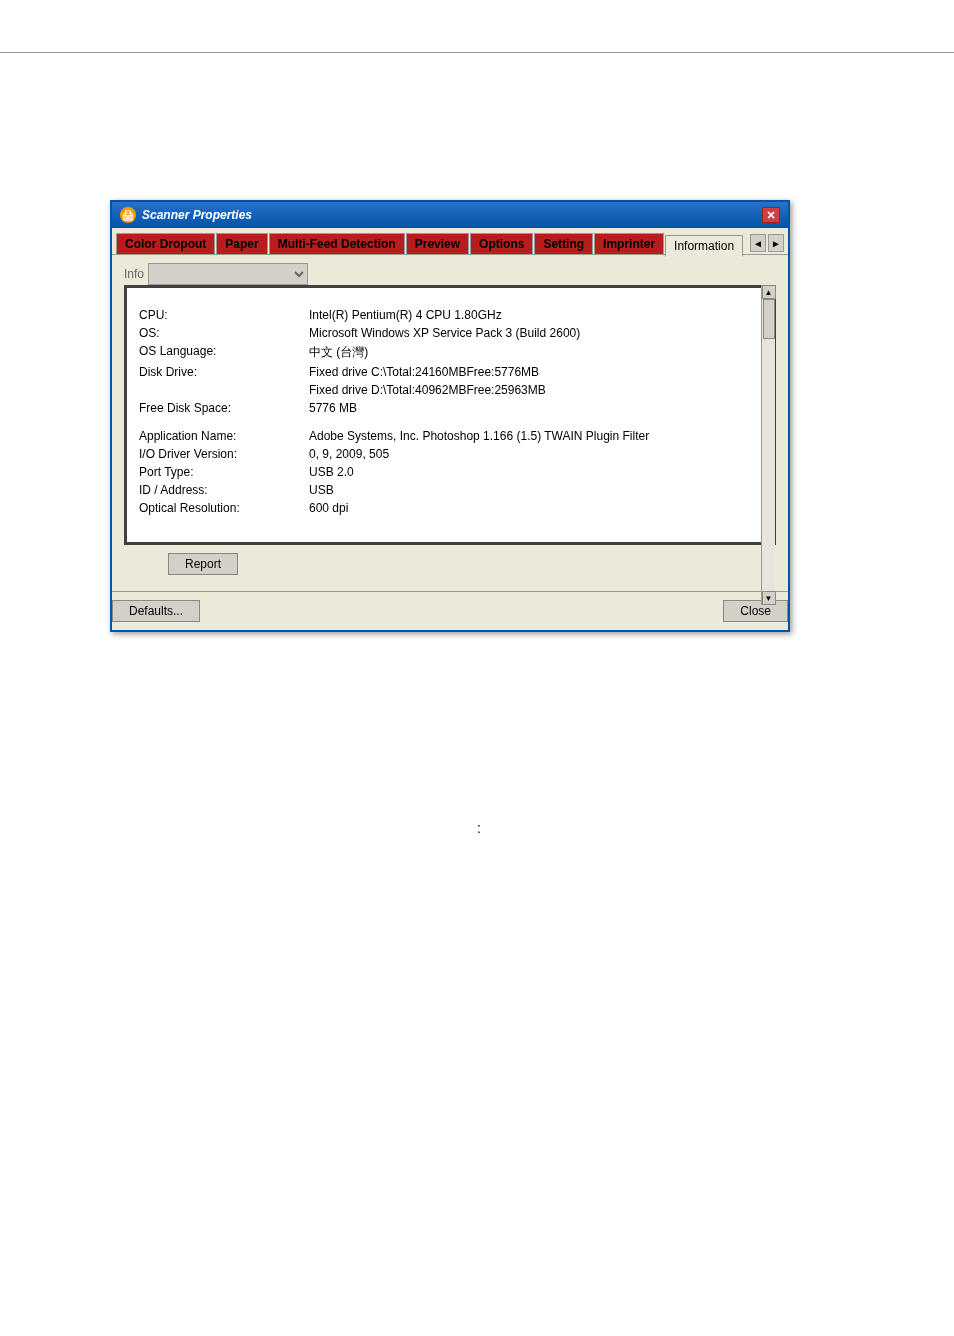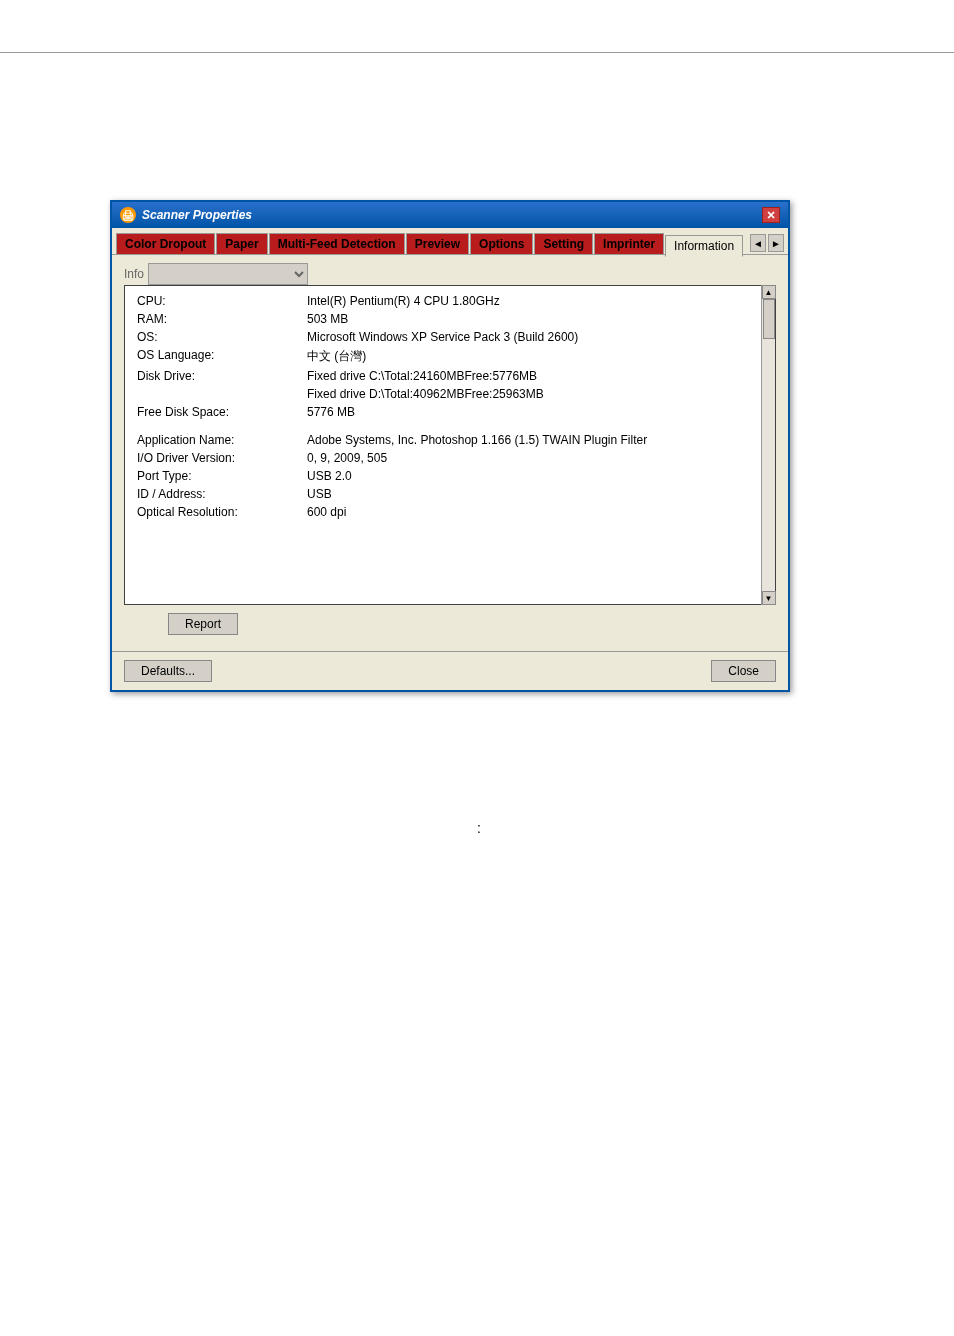--- a/index.html
+++ b/index.html
@@ -157,24 +157,24 @@
       height: 22px;
       background: #d4d0c8;
       border: 1px solid #999;
       font-size: 12px;
       color: #666;
       padding: 0 4px;
     }
 
     
     .info-box {
-      border: 1px solid #404040;
+      border: 3px solid #404040;
       background: #ffffff;
-      padding: 6px 8px;
-      height: 320px;
+      padding: 18px 8px;
+      height: 260px;
       overflow-y: auto;
       font-size: 12px;
       position: relative;
     }
 
     .info-table {
       width: 100%;
       border-collapse: collapse;
     }
 
@@ -254,21 +254,21 @@
       border: 1px solid #888;
       font-size: 12px;
       cursor: pointer;
       min-width: 60px;
     }
 
     
     .bottom-bar {
       border-top: 1px solid #999;
       background: #ece9d8;
-      padding: 8px 12px;
+      padding: 8px 0;
       display: flex;
       justify-content: space-between;
       align-items: center;
     }
 
     .colon-text {
       position: absolute;
       top: 820px;
       left: 477px;
       font-size: 14px;
@@ -317,24 +317,20 @@
 
       <div class="info-box-wrapper">
         <div class="info-box">
           <table class="info-table">
             <tbody>
               <tr>
                 <td>CPU:</td>
                 <td>Intel(R) Pentium(R) 4 CPU 1.80GHz</td>
               </tr>
               <tr>
-                <td>RAM:</td>
-                <td>503 MB</td>
-              </tr>
-              <tr>
                 <td>OS:</td>
                 <td>Microsoft Windows XP Service Pack 3 (Build 2600)</td>
               </tr>
               <tr>
                 <td>OS Language:</td>
                 <td>中文 (台灣)</td>
               </tr>
               <tr>
                 <td>Disk Drive:</td>
                 <td>Fixed drive C:\Total:24160MBFree:5776MB</td>

